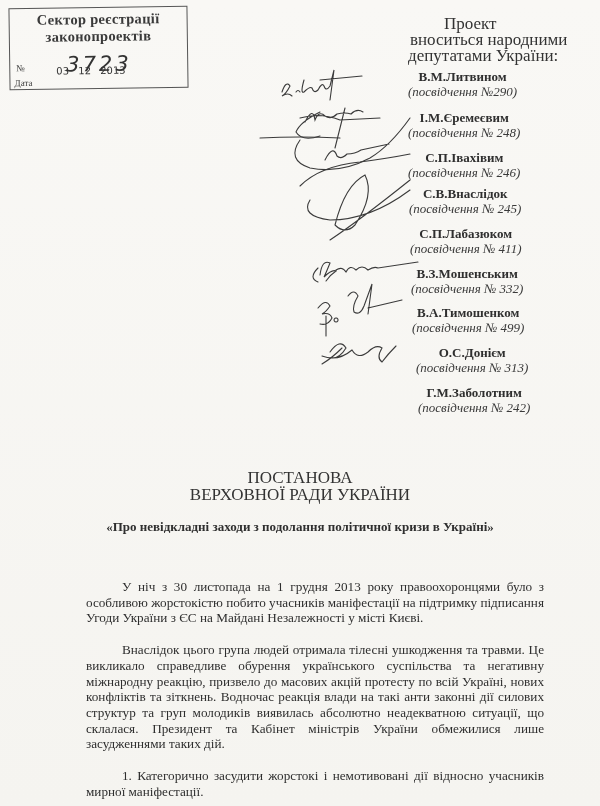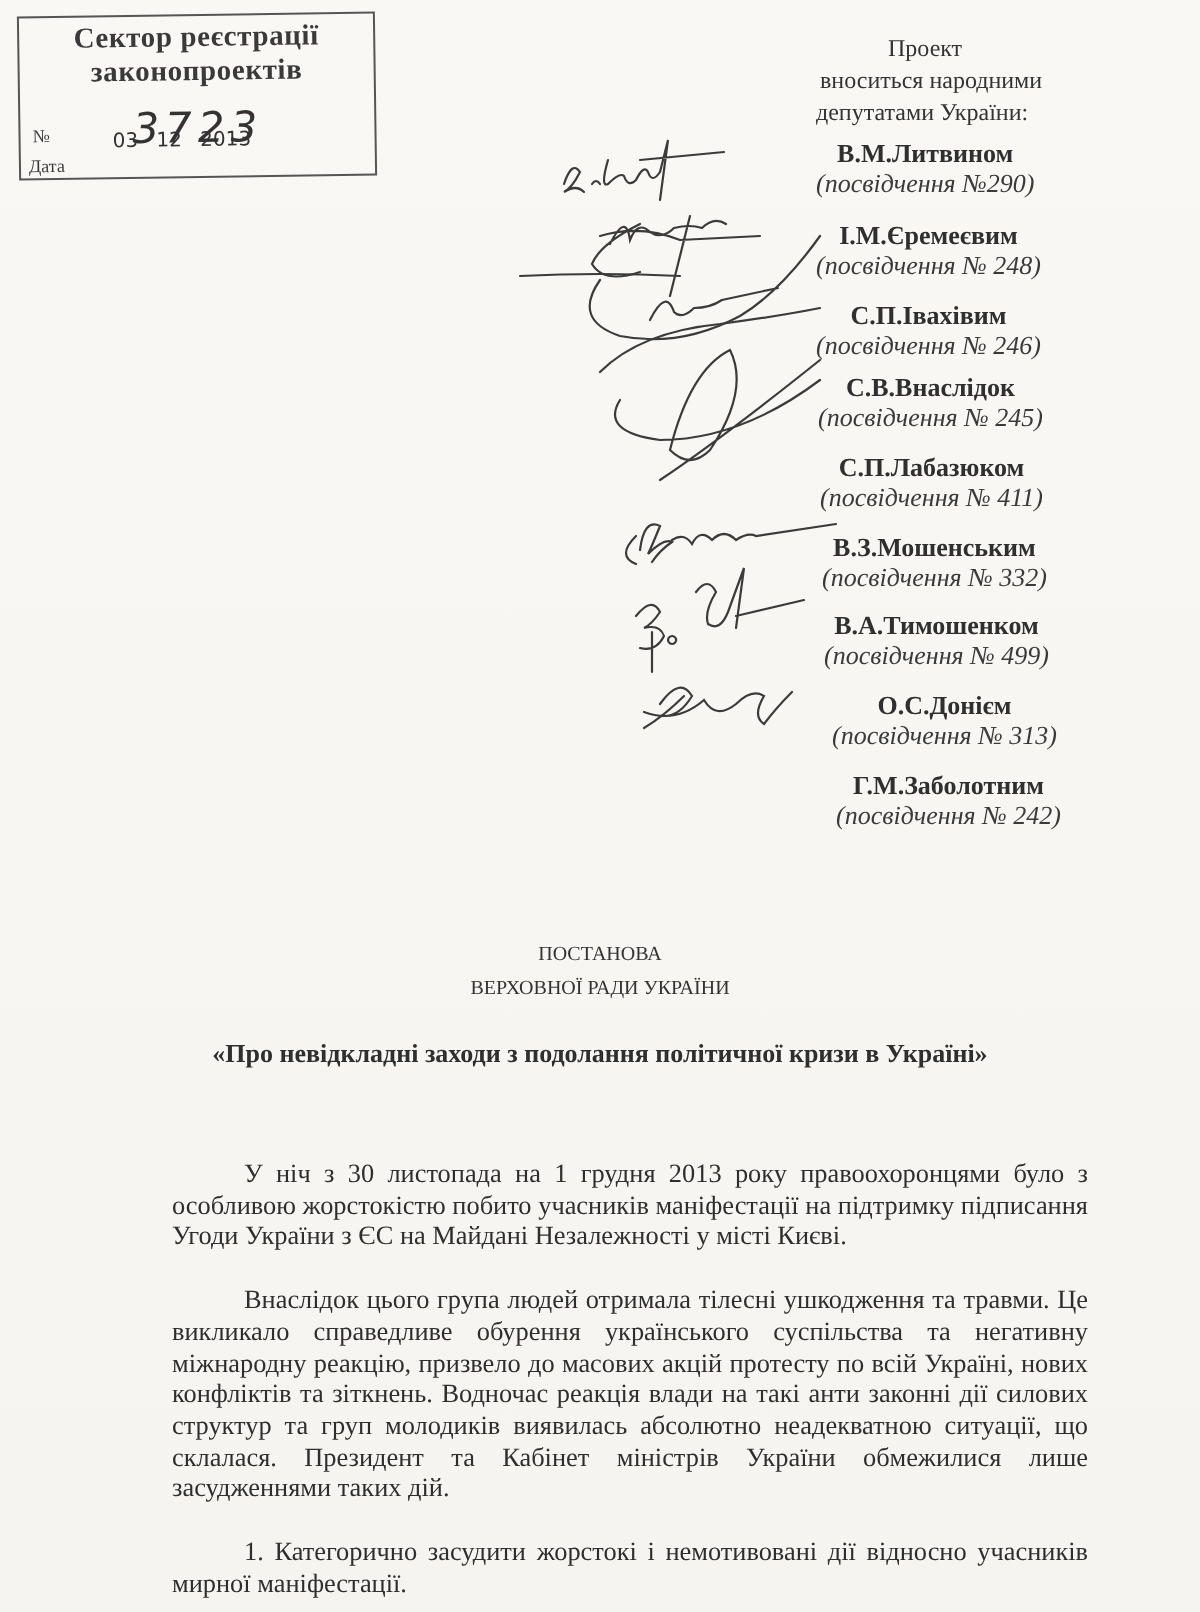--- a/index.html
+++ b/index.html
@@ -18,34 +18,34 @@
     border: 1.5px solid #555; transform: rotate(-0.8deg);
     color: #3a3a3a;
   }
   .stamp-title { position: absolute; left: 0; right: 0; top: 3px; text-align: center; font-weight: bold; font-size: 14.5px; line-height: 17px; letter-spacing: 0.3px; }
   .stamp-no-label { position: absolute; left: 6px; top: 54px; font-size: 9px; }
   .stamp-no-value { position: absolute; left: 56px; top: 44px; font-family: "DejaVu Sans", sans-serif; font-style: italic; font-size: 21px; letter-spacing: 3px; color: #333; }
   .stamp-date-label { position: absolute; left: 4px; top: 69px; font-size: 9px; }
   .stamp-date-value { position: absolute; left: 46px; top: 57px; font-family: "DejaVu Sans", sans-serif; font-size: 10px; word-spacing: 6px; color: #333; }
 
   
-  .proj { position: absolute; left: 410px; top: 16px; width: 190px; font-size: 12px; line-height: 16px; color: #333; }
+  .proj { position: absolute; left: 410px; top: 16px; width: 190px; font-size: 17px; line-height: 16px; color: #333; }
   .proj .l1 { padding-left: 34px; }
   .proj .l2 { padding-left: 0px; }
   .proj .l3 { padding-left: -2px; margin-left: -2px; }
 
   .dep { position: absolute; font-size: 13px; line-height: 15px; }
   .dep .name { font-weight: bold; color: #2f2f2f; text-align: center; }
   .dep .cert { font-style: italic; color: #3a3a3a; }
 
   
   .signatures { position: absolute; left: 0; top: 0; width: 600px; height: 420px; pointer-events: none; }
 
   
-  .title { position: absolute; left: 0; width: 600px; text-align: center; font-size: 10px; line-height: 16px; color: #333; }
+  .title { position: absolute; left: 0; width: 600px; text-align: center; font-size: 17px; line-height: 16px; color: #333; }
   .subtitle { position: absolute; left: 0; width: 600px; top: 519px; text-align: center; font-weight: bold; font-size: 13px; color: #2f2f2f; }
 
   
   .body-text { position: absolute; left: 70px; width: 490px; font-size: 13.2px; line-height: 15.7px; color: #2e2e2e; text-align: justify; }
   .body-text p { margin: 16px; text-indent: 36px; }
   .spaced { letter-spacing: 4px; }
 </style>
 </head>
 <body>
 

